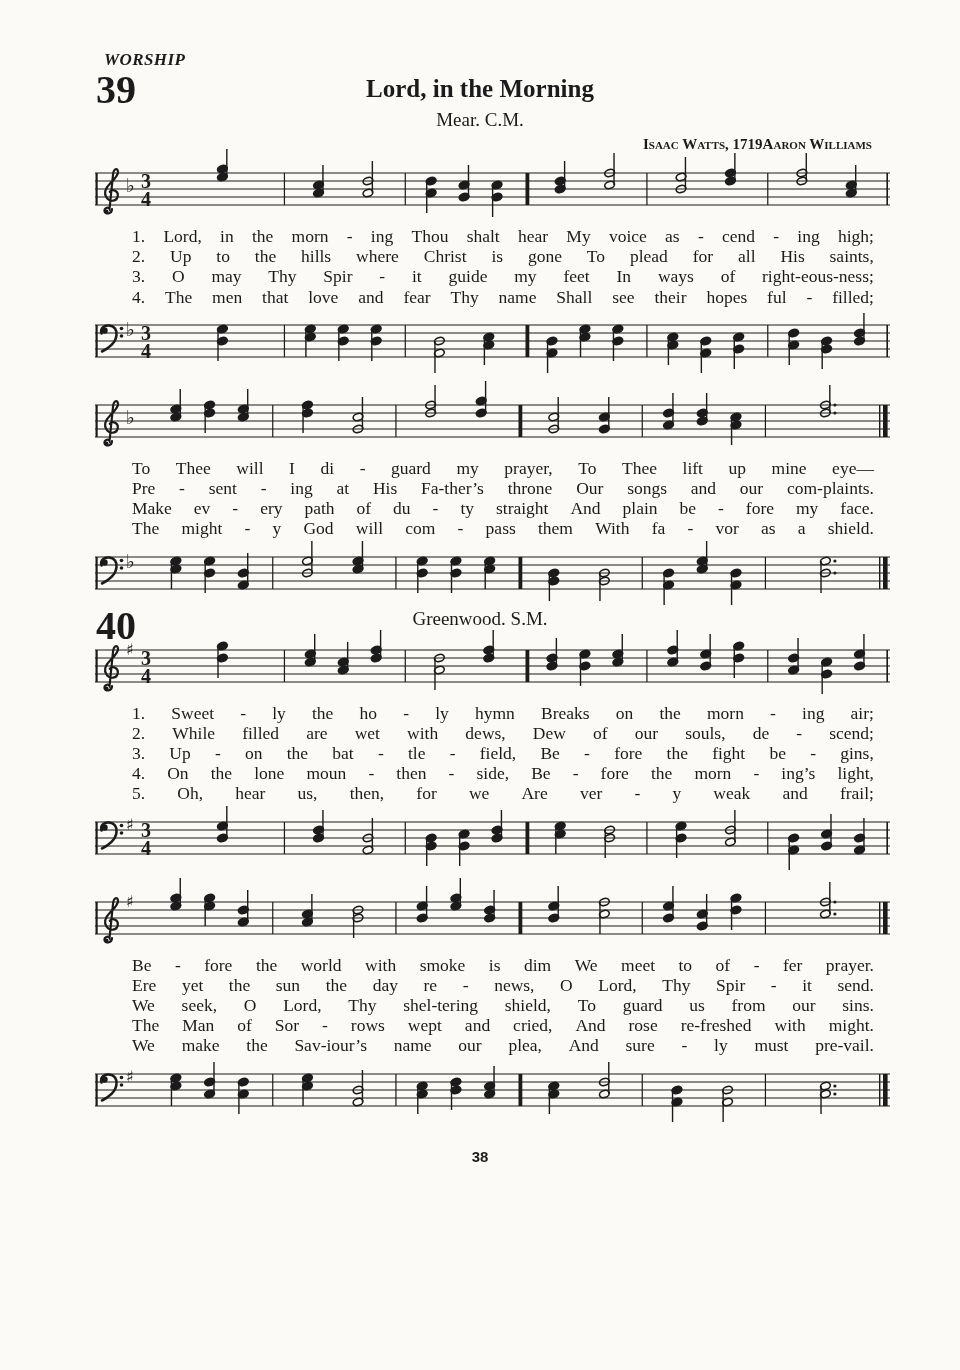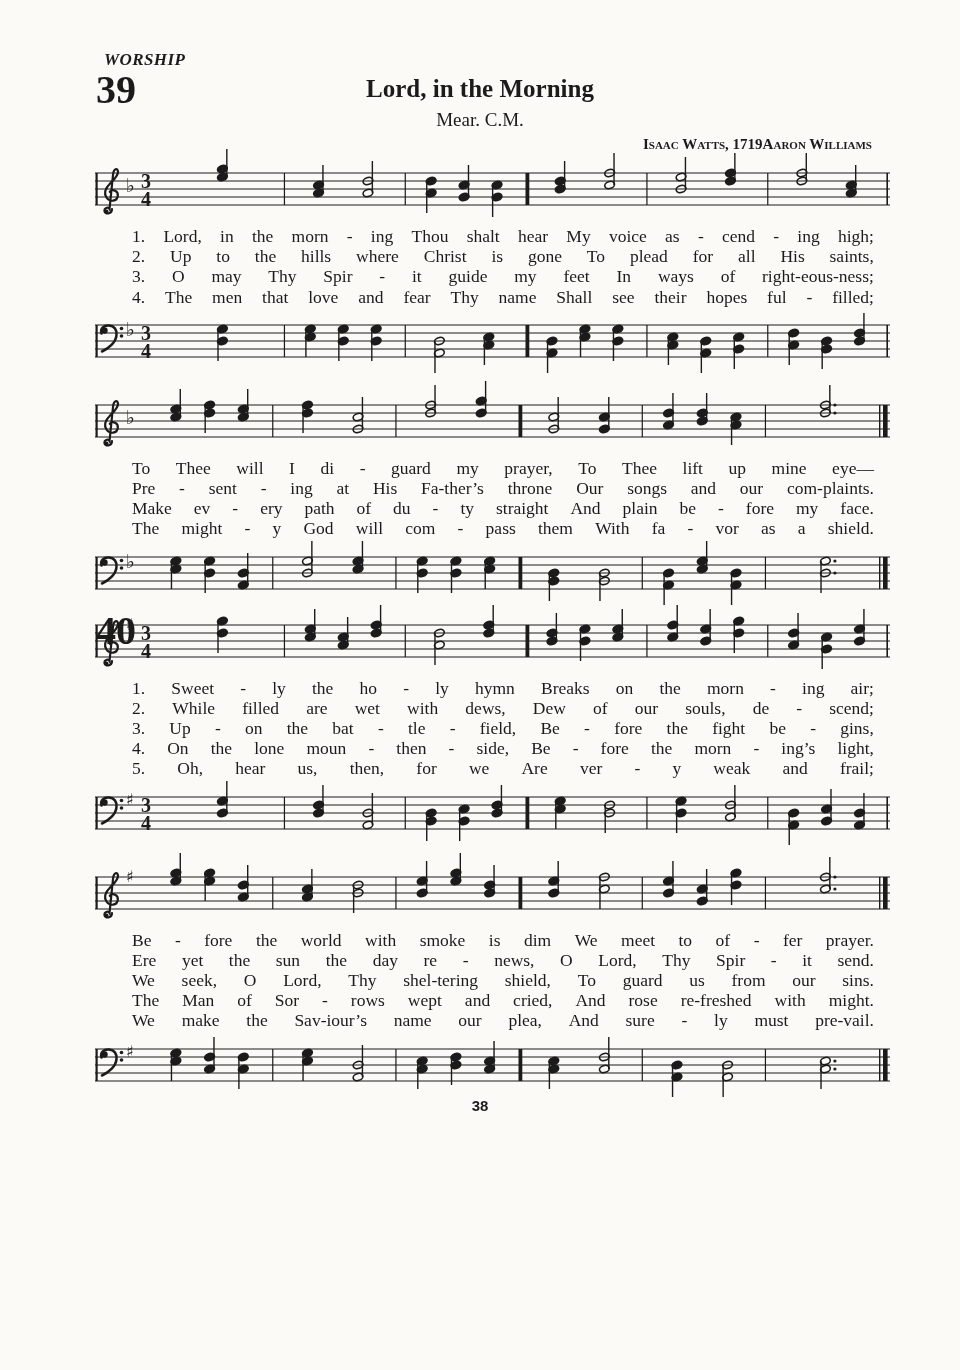--- a/index.html
+++ b/index.html
@@ -14,21 +14,21 @@
   .hymn-number{position:absolute;left:96px;top:-2px;font-size:40px;font-weight:700;line-height:1}
   .hymn-title{margin:0;text-align:center;font-size:25px;font-weight:700;line-height:34px}
   .hymn-tune{text-align:center;font-size:19px;margin-top:3px;line-height:22px}
   .attr-row{display:flex;justify-content:flex-end;padding:4px 88px 0 126px;
     font-variant:small-caps;font-weight:700;font-size:15px;line-height:18px}
   .systems{margin-top:6px}
   svg.staff{display:block;margin:8px 0 0 95px;overflow:visible}
   .lyrics{padding:5px 86px 0 132px}
   .lyric-line{display:flex;justify-content:space-between;font-size:17.5px;line-height:20.2px;white-space:nowrap}
   .hymn+.hymn{}
-  .page-number{text-align:center;font-family:"Liberation Sans",sans-serif;font-weight:700;font-size:15px;}
+  .page-number{text-align:center;font-family:"Liberation Sans",sans-serif;font-weight:700;font-size:15px;margin-top:26px}
 </style>
 </head>
 <body>
 
 <div class="page">
 
   <div class="running-head">WORSHIP</div>
 
   <section class="hymn">
     <div class="hymn-head">
@@ -458,20 +458,21 @@
             <rect x="784" y="12" width="1.4" height="32" fill="#1b1b1b"></rect>
             <rect x="788" y="12" width="4.6" height="32" fill="#1b1b1b"></rect>
           </g>
         </svg>
       </div>
   </section>
 
   <section class="hymn">
     <div class="hymn-head">
       <div class="hymn-number">40</div>
+      <div class="hymn-tune">Greenwood. S.M.</div>
     </div>
     <div class="systems">
         <svg width="795" height="60" viewBox="0 0 795 60" class="staff" style="overflow: visible;">
           <g stroke="#1b1b1b" stroke-width="1">
             <line x1="0" y1="12" x2="795" y2="12"></line>
             <line x1="0" y1="20" x2="795" y2="20"></line>
             <line x1="0" y1="28" x2="795" y2="28"></line>
             <line x1="0" y1="36" x2="795" y2="36"></line>
             <line x1="0" y1="44" x2="795" y2="44"></line>
           </g>

